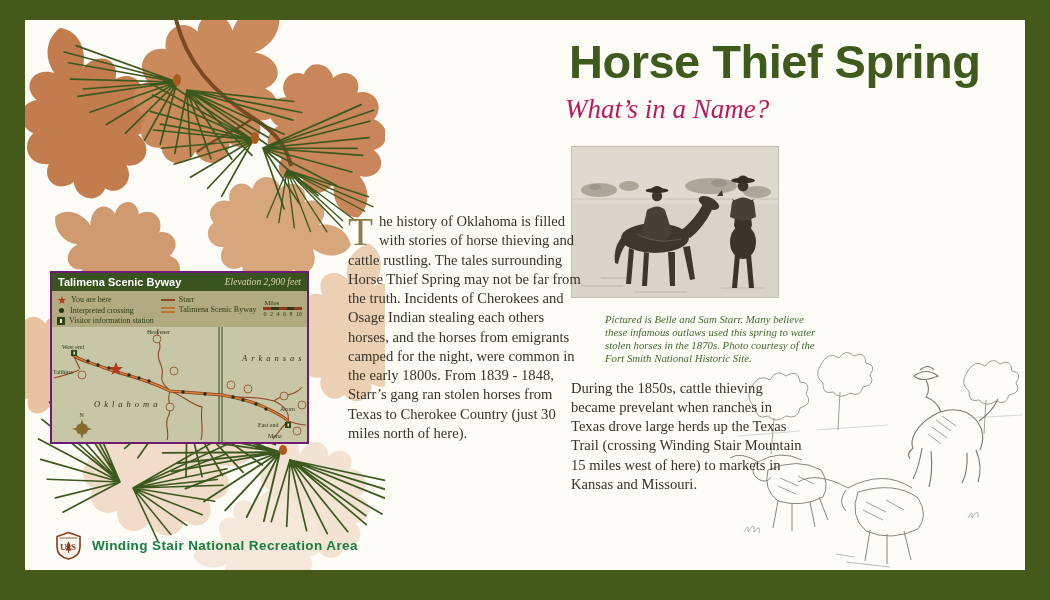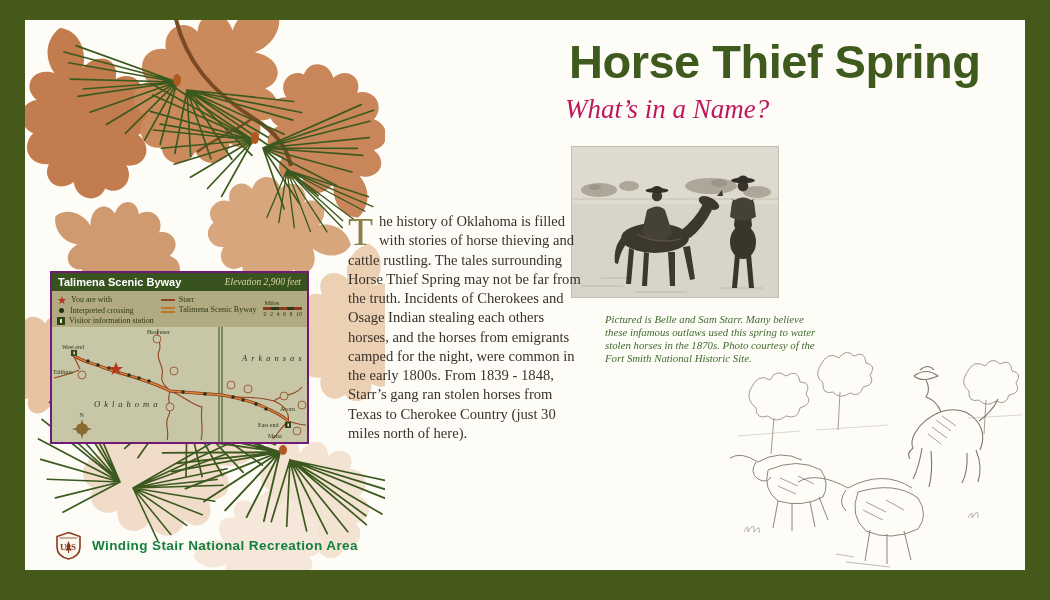--- a/index.html
+++ b/index.html
@@ -139,21 +139,21 @@
 
   <section class="map-card">
     <div class="map-header">
       <span>Talimena Scenic Byway</span>
       <span class="map-elev">Elevation 2,900 feet</span>
     </div>
     <div class="map-legend">
       <div class="leg-col">
         <div class="leg-row">
           <span class="sw sw-star">★</span>
-          <span>You are with</span>
+          <span>You are here</span>
         </div>
         <div class="leg-row">
           <span class="sw sw-dot"></span>
           <span>Interpreted crossing</span>
         </div>
         <div class="leg-row">
           <span class="sw sw-vis"></span>
           <span>Visitor information station</span>
         </div>
       </div>
@@ -298,20 +298,21 @@
       <rect x="0.5" y="0.5" width="207" height="151" fill="none" stroke="#c3beb1"></rect>
     </svg>
   </figure>
 
   <p class="caption">Pictured is Belle and Sam Starr. Many believe these infamous outlaws used this spring to water stolen horses in the 1870s.  Photo courtesy of the Fort Smith National Historic Site.</p>
 
   <article class="col col-intro">
     <span class="dropcap">T</span><span>he history of Oklahoma is filled with stories of horse thieving and cattle rustling. The tales surrounding Horse Thief Spring may not be far from the truth. Incidents of Cherokees and Osage Indian stealing each others horses, and the horses from emigrants camped for the night, were common in the early 1800s. From 1839 - 1848, Starr’s gang ran stolen horses from Texas to Cherokee Country (just 30 miles north of here).</span>
   </article>
 
+  <p class="col col-cattle">During the 1850s, cattle thieving became prevelant when ranches in Texas drove large herds up the Texas Trail (crossing Winding Stair Mountain 15 miles west of here) to markets in Kansas and Missouri.</p>
 
 
   <svg class="sketch" width="305" height="252" viewBox="0 0 305 252">
     <g stroke="#757068" stroke-width="0.9" fill="none" opacity="0.95">
       <g opacity="0.8">
         <path d="M22,72 q8,-18 20,-10 q6,-12 16,-4 q12,-8 14,6 q12,0 6,12 q8,10 -6,14 q-2,12 -14,8 q-10,8 -18,0 q-12,4 -12,-8 q-10,-8 -6,-18"></path>
         <path d="M46,100 l-3,36"></path>
         <path d="M92,48 q8,-16 19,-8 q7,-10 15,-2 q11,-6 12,7 q11,2 4,12 q6,10 -7,12 q-3,11 -13,6 q-10,7 -17,-1 q-11,3 -10,-9 q-9,-7 -3,-17"></path>
         <path d="M112,74 l-2,38"></path>
         <path d="M238,56 q8,-16 19,-8 q7,-10 15,-2 q11,-6 12,7 q11,2 4,12 q6,10 -7,12 q-3,11 -13,6 q-10,7 -17,-1 q-11,3 -10,-9 q-9,-7 -3,-17"></path>

